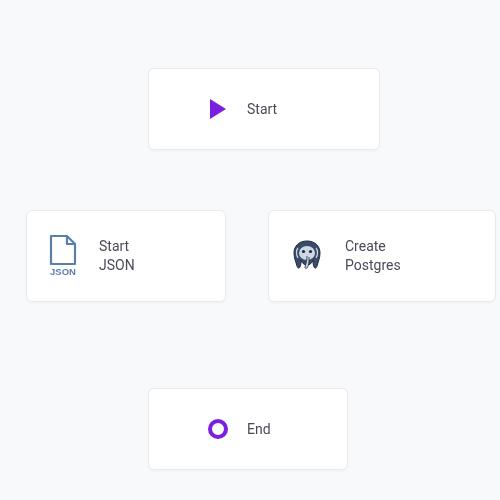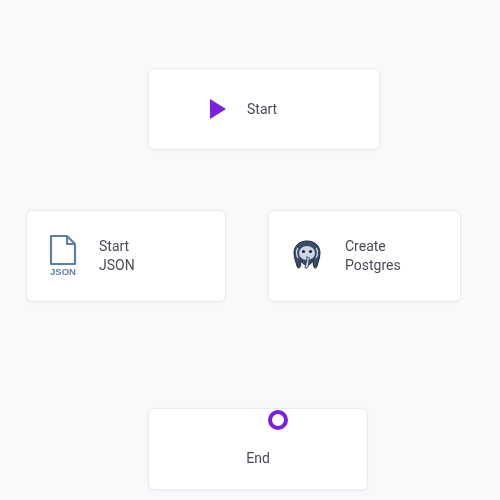--- a/index.html
+++ b/index.html
@@ -32,23 +32,23 @@
     display: flex;
     align-items: center;
     justify-content: center;
     flex-shrink: 0;
   }
   
   .n-start { left: 148px; top: 68px; width: 232px; height: 82px; }
   
   .n-read { left: 26px; top: 210px; width: 200px; height: 92px; }
   
-  .n-pg { left: 268px; top: 210px; width: 193px; height: 92px; }
+  .n-pg { left: 268px; top: 210px; width: 228px; height: 92px; }
   
-  .n-end { left: 148px; top: 408px; width: 220px; height: 82px; flex-direction: column; }
+  .n-end { left: 148px; top: 388px; width: 200px; height: 82px; }
 </style>
 </head>
 <body>
 
 <div class="node n-start">
   <span class="icon-wrap" style="margin-left:40px;">
     <svg width="22" height="24" viewBox="0 0 22 24">
       <path d="M3 2 L19 12 L3 22 Z" fill="#7b1fe0"></path>
     </svg>
   </span>

